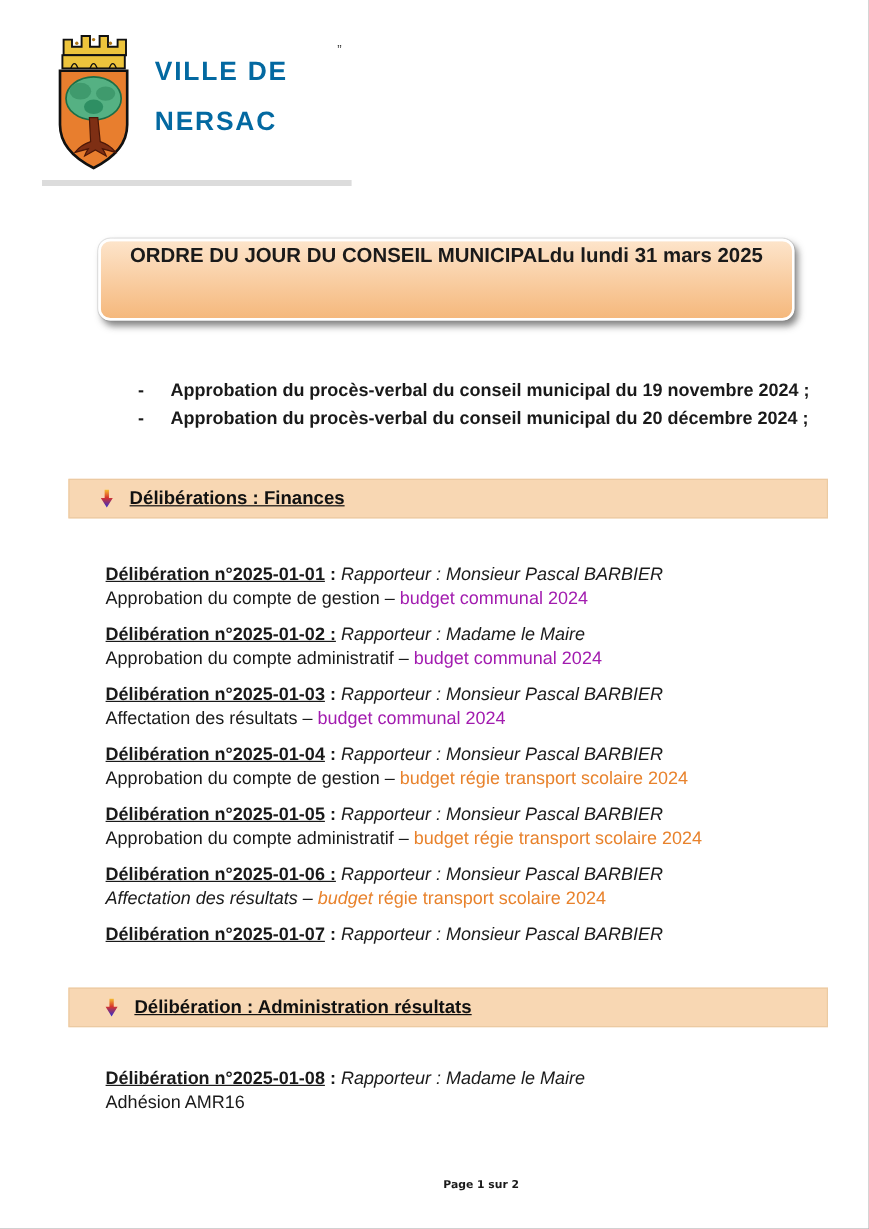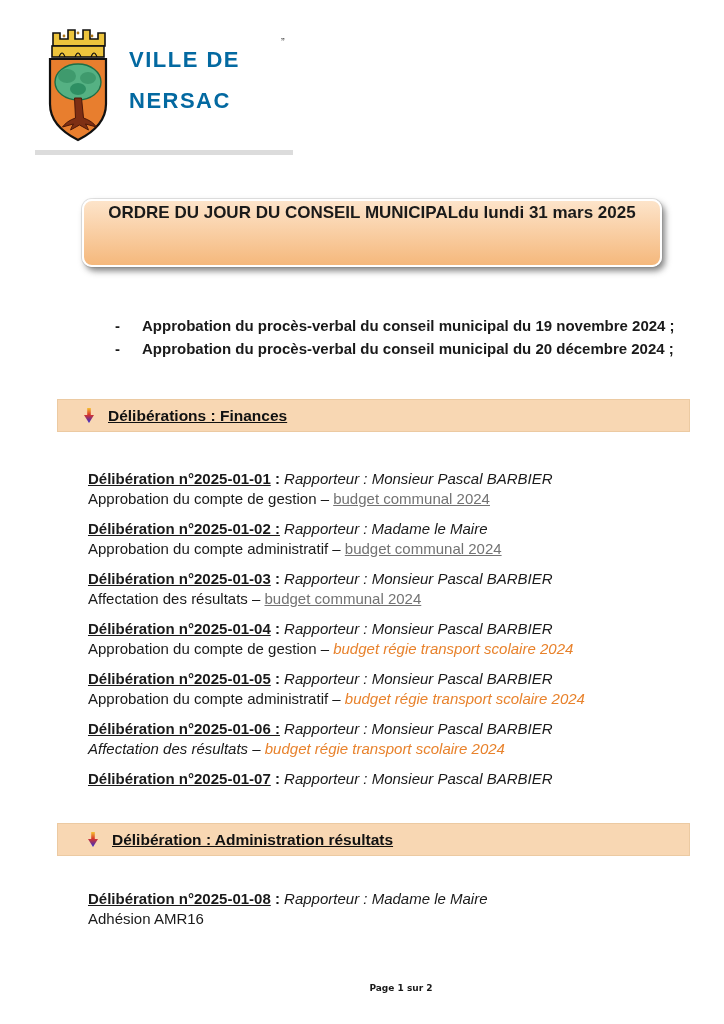--- a/index.html
+++ b/index.html
@@ -42,22 +42,22 @@
   .arrow-ic{flex:none;display:block;}
   
   .items{position:absolute;left:88px;font-size:15px;line-height:19.5px;}
   .items-1{top:449px;margin-top:20px;}
   .items-2{top:889px;}
   .dl-item{margin-bottom:11px;}
   .dl-num{font-weight:bold;text-decoration:underline;}
   .dl-sep{font-weight:bold;}
   .dl-rap{font-style:italic;}
   .i{font-style:italic;}
-  .green{color:#737373;text-decoration:underline;}
-  .orange{color:#e8822c;font-style:italic;}
+  .green{color:#a21caf;}
+  .orange{color:#e8822c;}
   
   .footer{
     position:absolute;left:0;top:983px;width:100%;text-align:center;
     font-size:9px;font-weight:bold;padding-left:14px;box-sizing:border-box;
     font-family:"DejaVu Sans",sans-serif;
     margin-left:32px;
   }
 </style>
 </head>
 <body>

